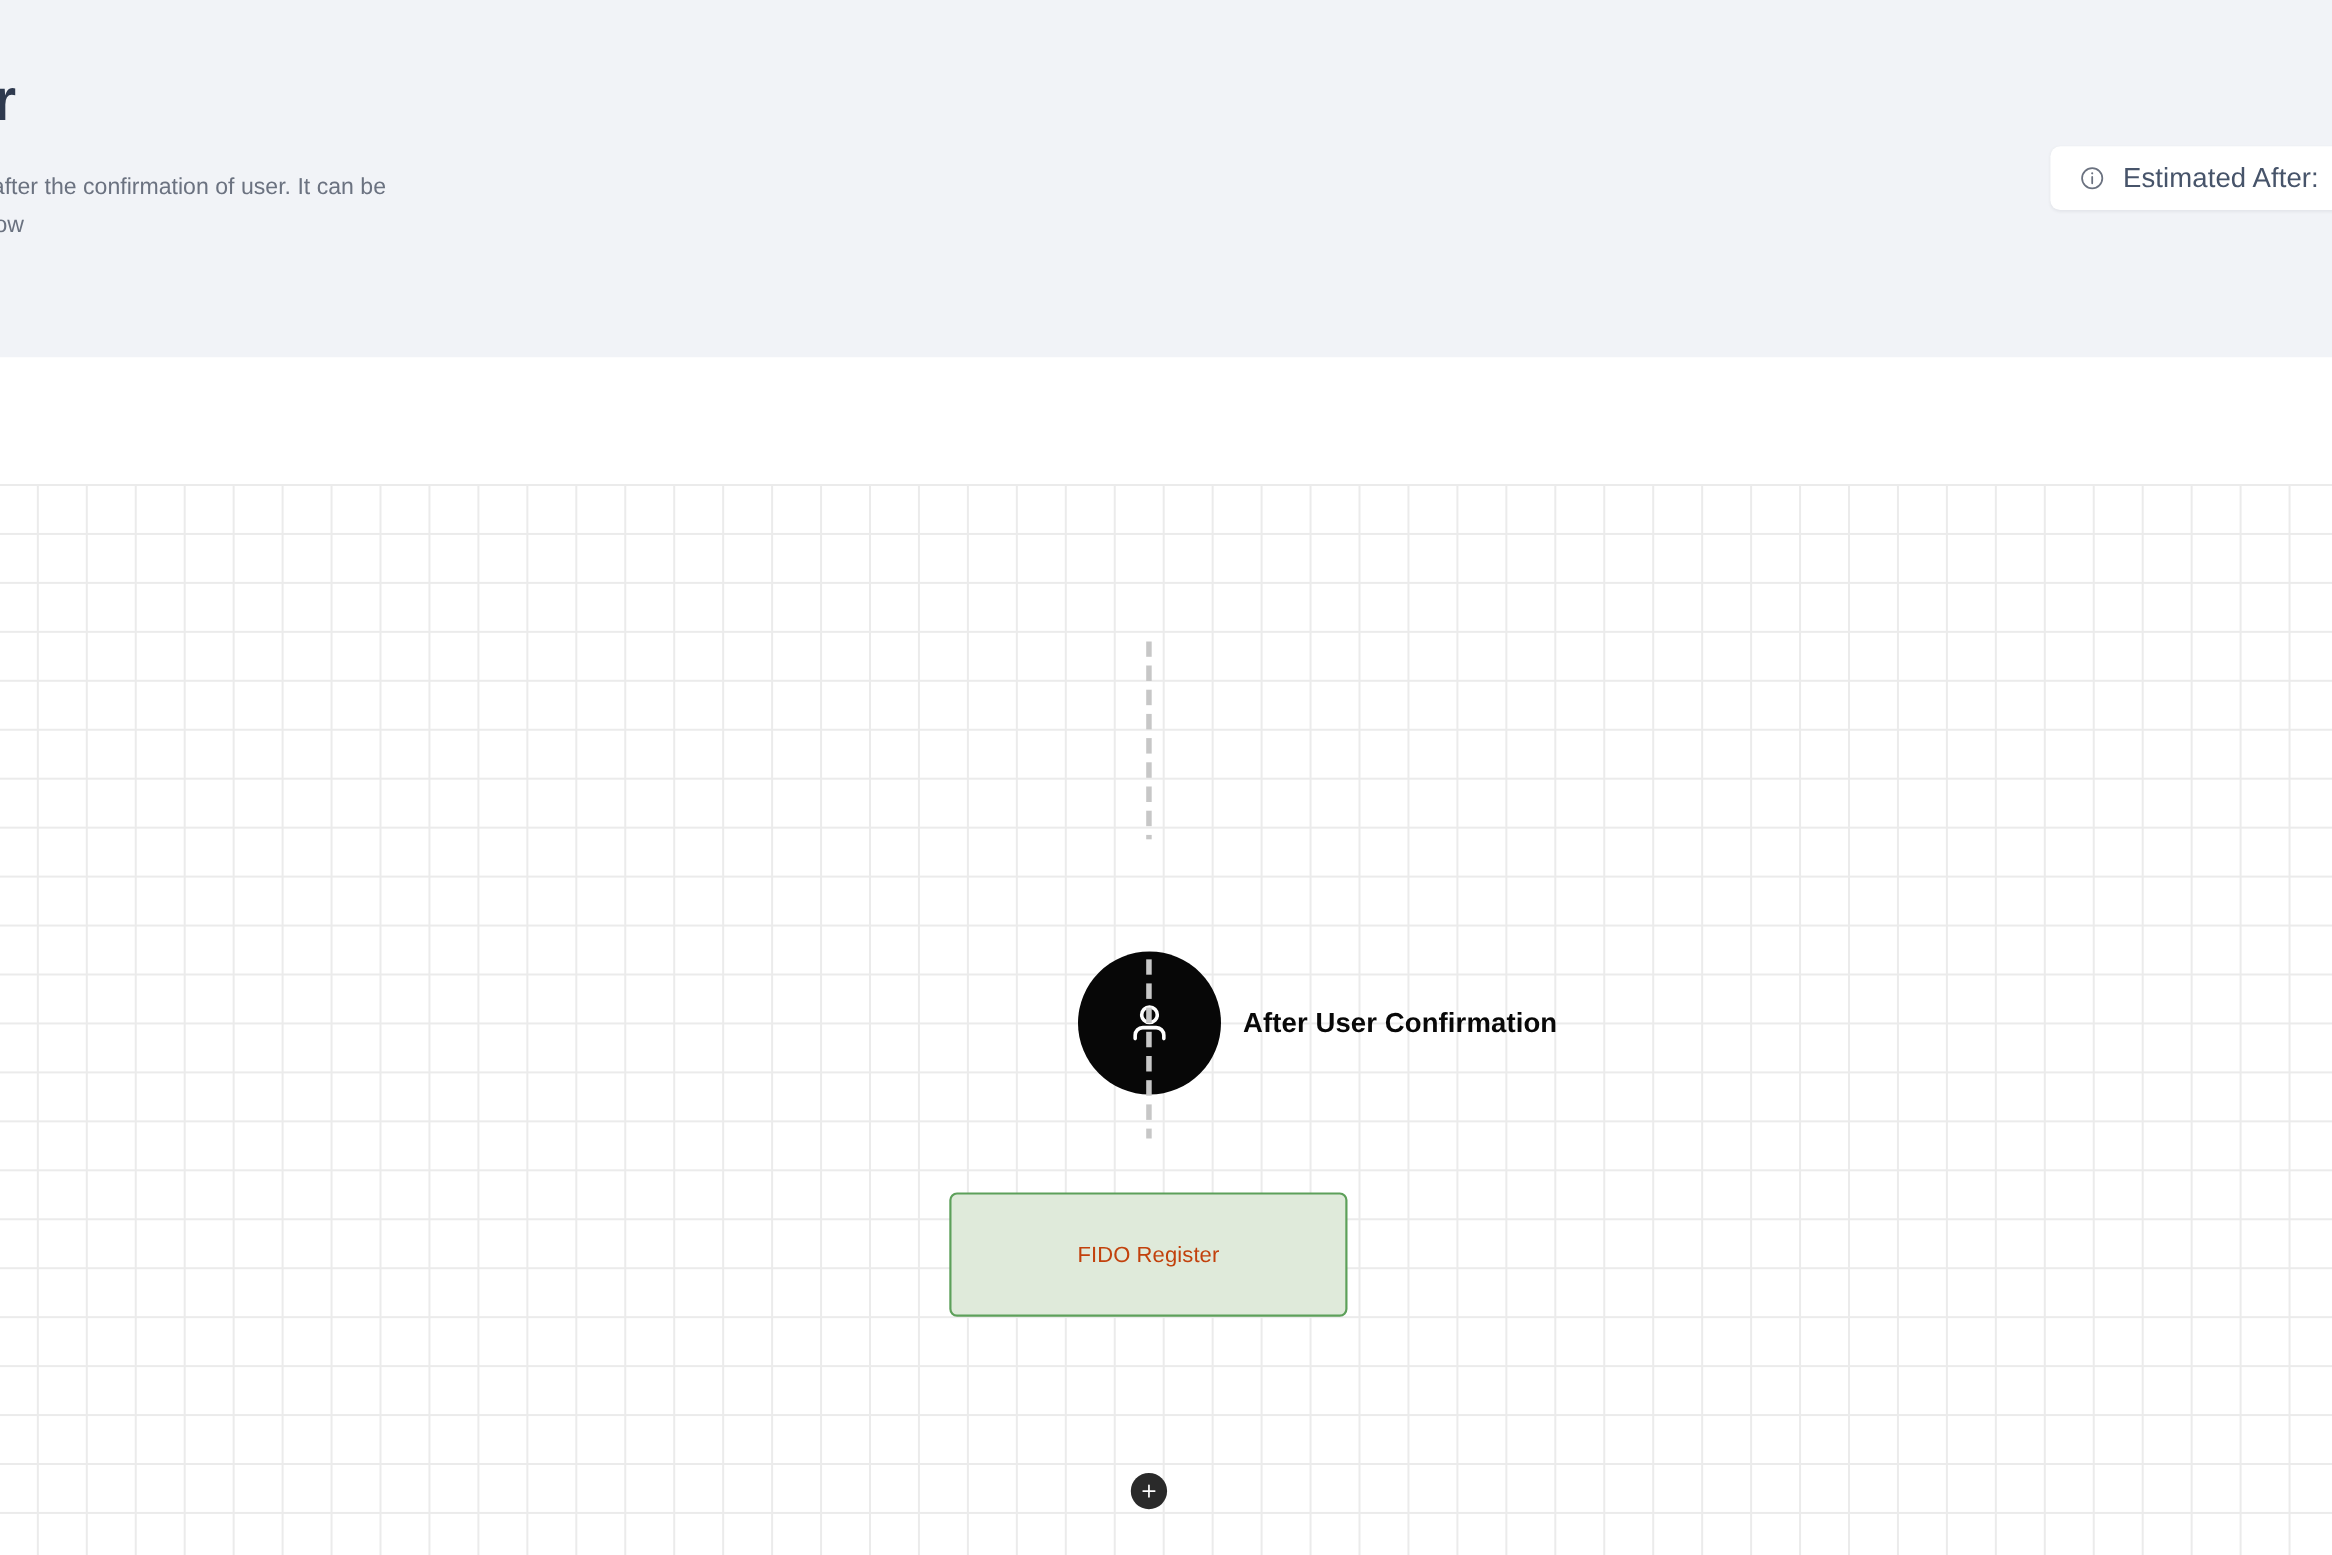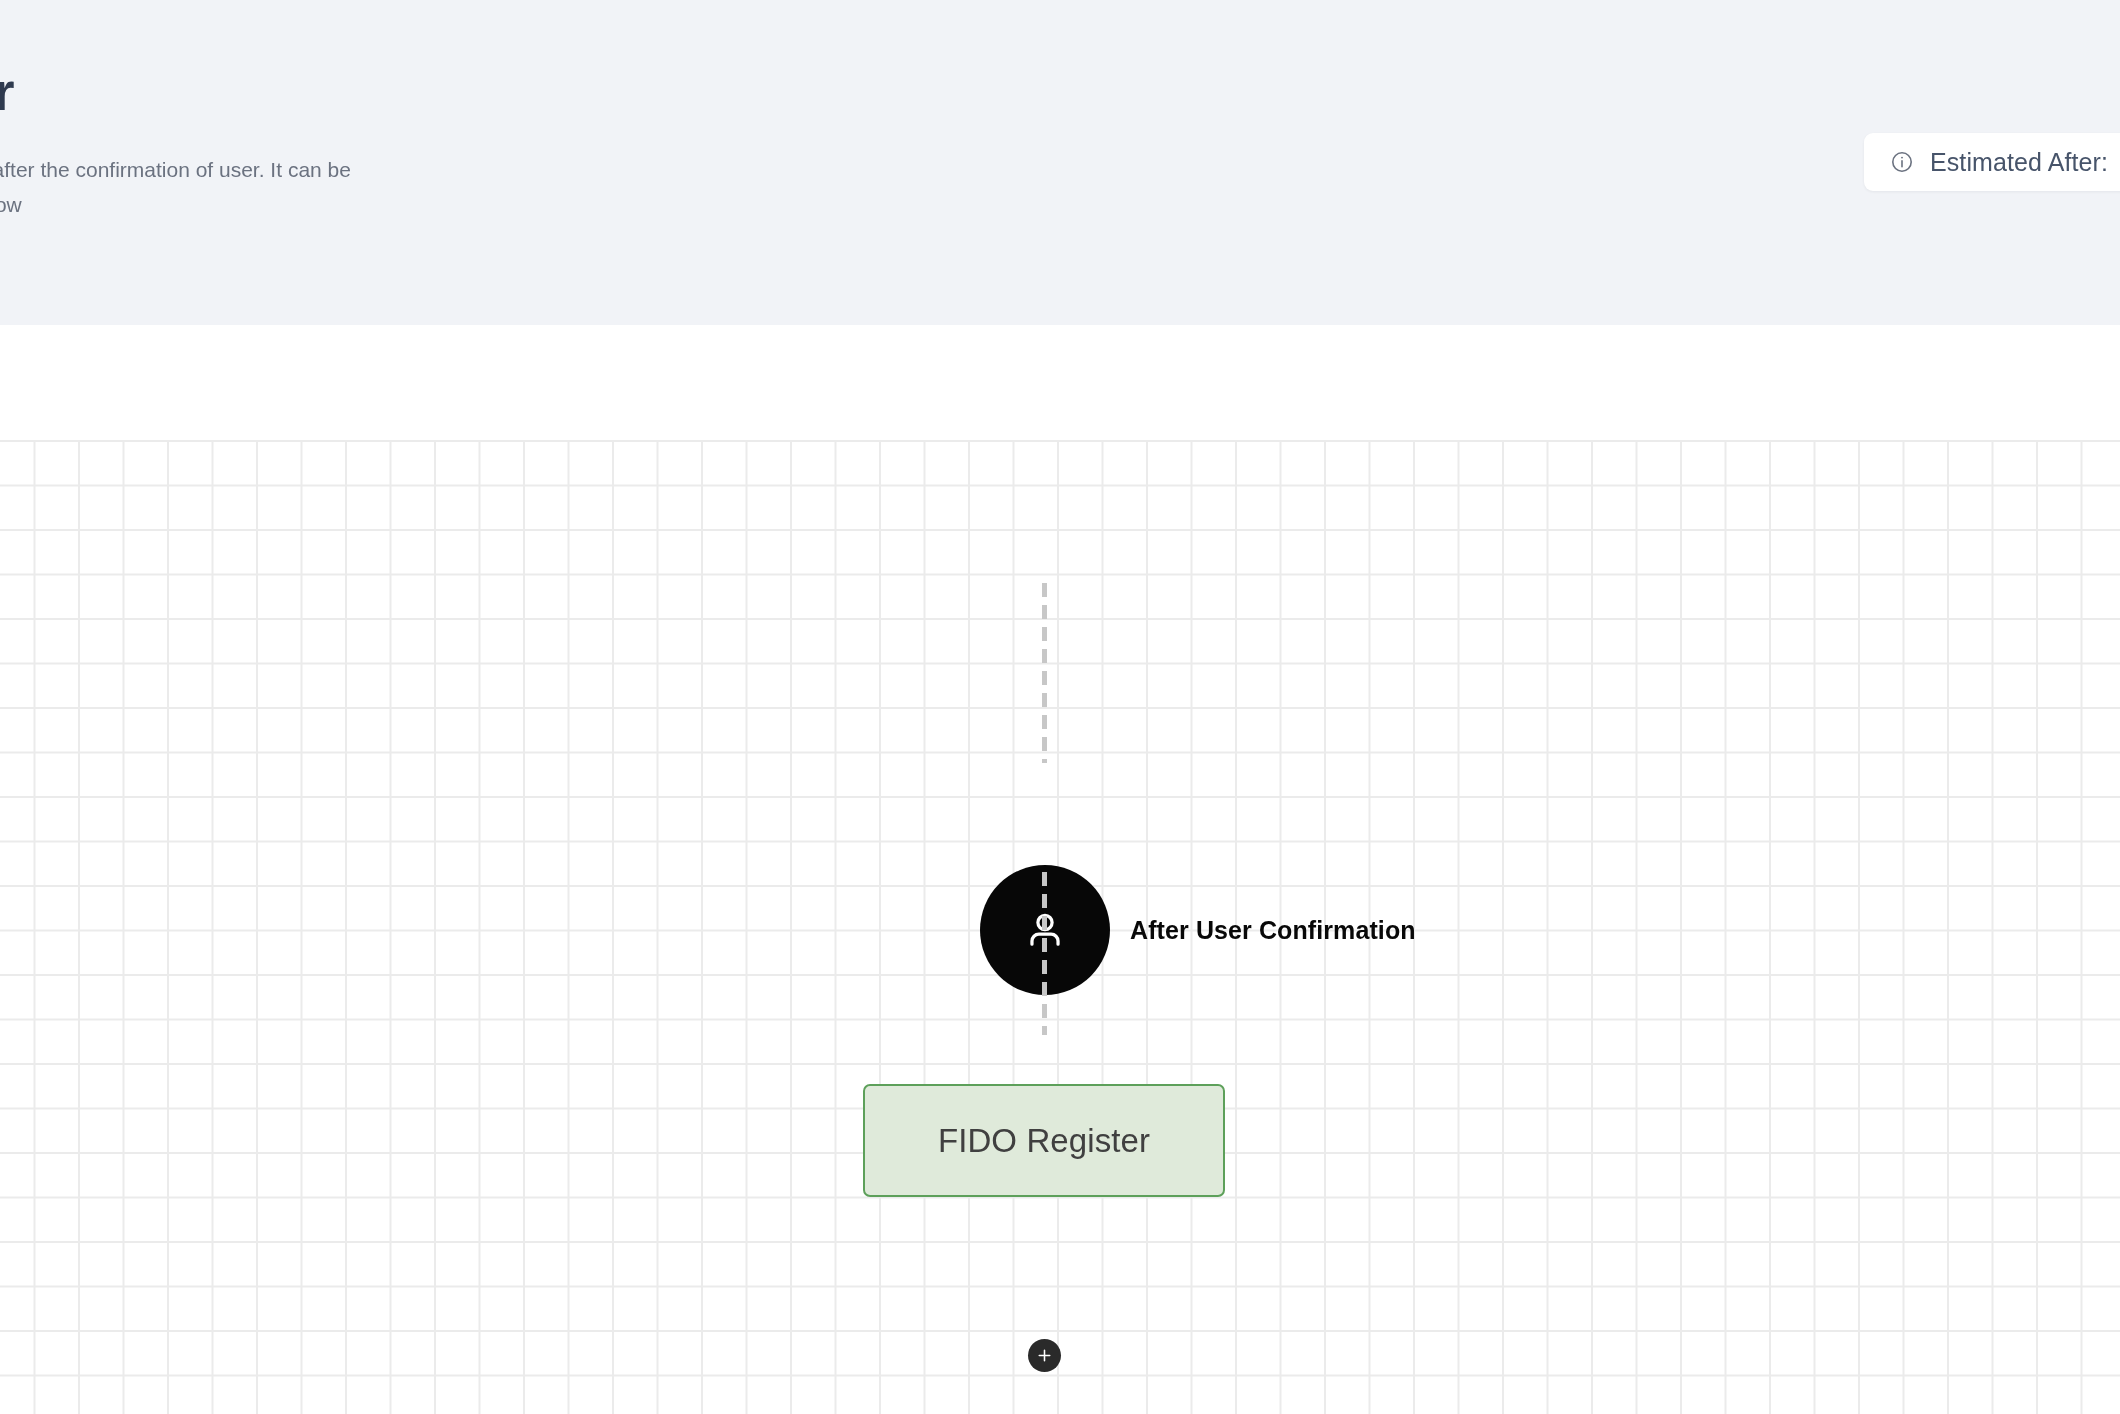--- a/index.html
+++ b/index.html
@@ -195,23 +195,23 @@
     height: 113px;
     box-sizing: border-box;
     background: #dfeada;
     border: 2px solid #5da05a;
     border-radius: 7px;
     display: flex;
     align-items: center;
     justify-content: center;
   }
   .action-label {
-    font-size: 33px;
+    font-size: 20px;
     line-height: 32px;
-    color: #404040;
+    color: #c2410c;
     white-space: nowrap;
     letter-spacing: 0.1px;
   }
 
   .add-node-button {
     position: absolute;
     left: 1028px;
     top: 1014px;
     width: 33px;
     height: 33px;

